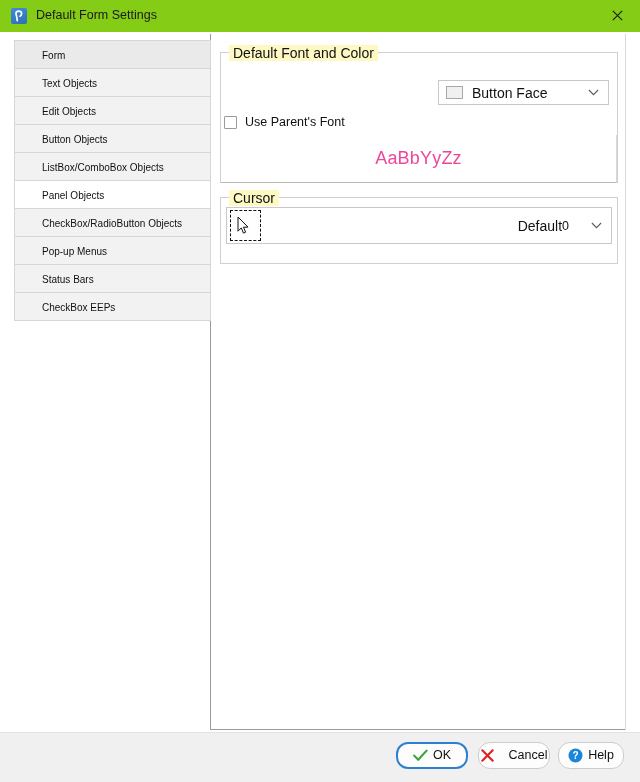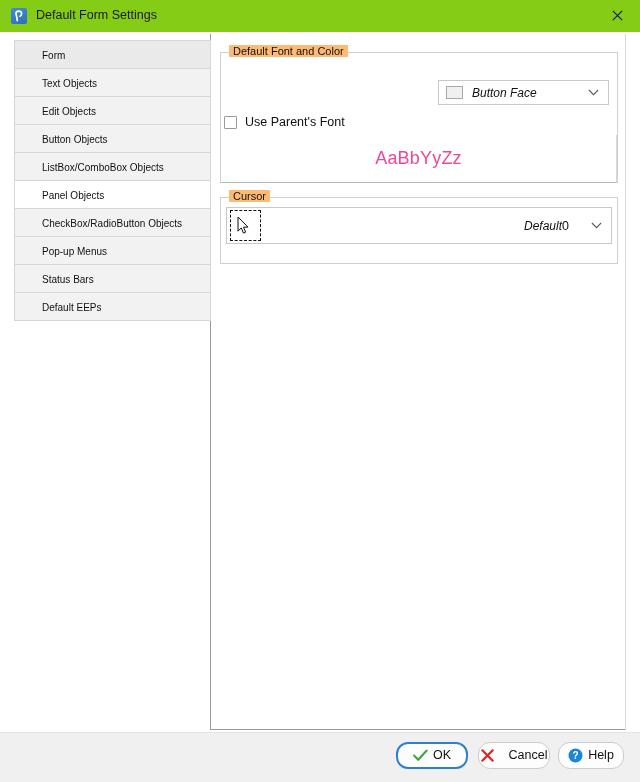--- a/index.html
+++ b/index.html
@@ -129,23 +129,23 @@
   
   .group {
     position: absolute;
     box-sizing: border-box;
     border: 1px solid #d0d0d0;
   }
   .group > .group-title {
     position: absolute;
     top: -8px;
     left: 8px;
-    background: #fdba74;
+    background: #fef9c3;
     padding: 0 4px;
-    font-size: 11px;
+    font-size: 14px;
     color: #111111;
     white-space: nowrap;
   }
 
   #group-font {
     left: 220px; top: 20px;
     width: 398px; height: 131px;
   }
   #group-cursor {
     left: 220px; top: 165px;
@@ -178,25 +178,24 @@
   .color-swatch {
     width: 17px; height: 13px;
     margin-left: 7px;
     background: #f0f0f0;
     border: 1px solid #a8a8a8;
     box-sizing: border-box;
     flex: 0 0 auto;
   }
   .combo-text {
     margin-left: 9px;
-    font-size: 12px;
+    font-size: 14px;
     color: #111111;
     white-space: nowrap;
     flex: 1 1 auto;
-    font-style: italic;
   }
   .chevron {
     flex: 0 0 auto;
     margin-right: 9px;
     display: flex;
     align-items: center;
   }
   .chevron svg { display: block; }
 
   
@@ -335,21 +334,21 @@
     <div class="sidebar">
       <div class="side-item selected"><span>Form</span></div>
       <div class="side-item"><span>Text Objects</span></div>
       <div class="side-item"><span>Edit Objects</span></div>
       <div class="side-item"><span>Button Objects</span></div>
       <div class="side-item"><span>ListBox/ComboBox Objects</span></div>
       <div class="side-item hovered"><span>Panel Objects</span></div>
       <div class="side-item"><span>CheckBox/RadioButton Objects</span></div>
       <div class="side-item"><span>Pop-up Menus</span></div>
       <div class="side-item"><span>Status Bars</span></div>
-      <div class="side-item"><span>Default EEPs</span></div>
+      <div class="side-item"><span>CheckBox EEPs</span></div>
     </div>
 
     <div class="group" id="group-font">
       <div class="group-title">Default Font and Color</div>
 
 
       <div class="combo" id="combo-bgcolor">
         <div class="color-swatch"></div>
         <div class="combo-text">Button Face</div>
         <div class="chevron">

